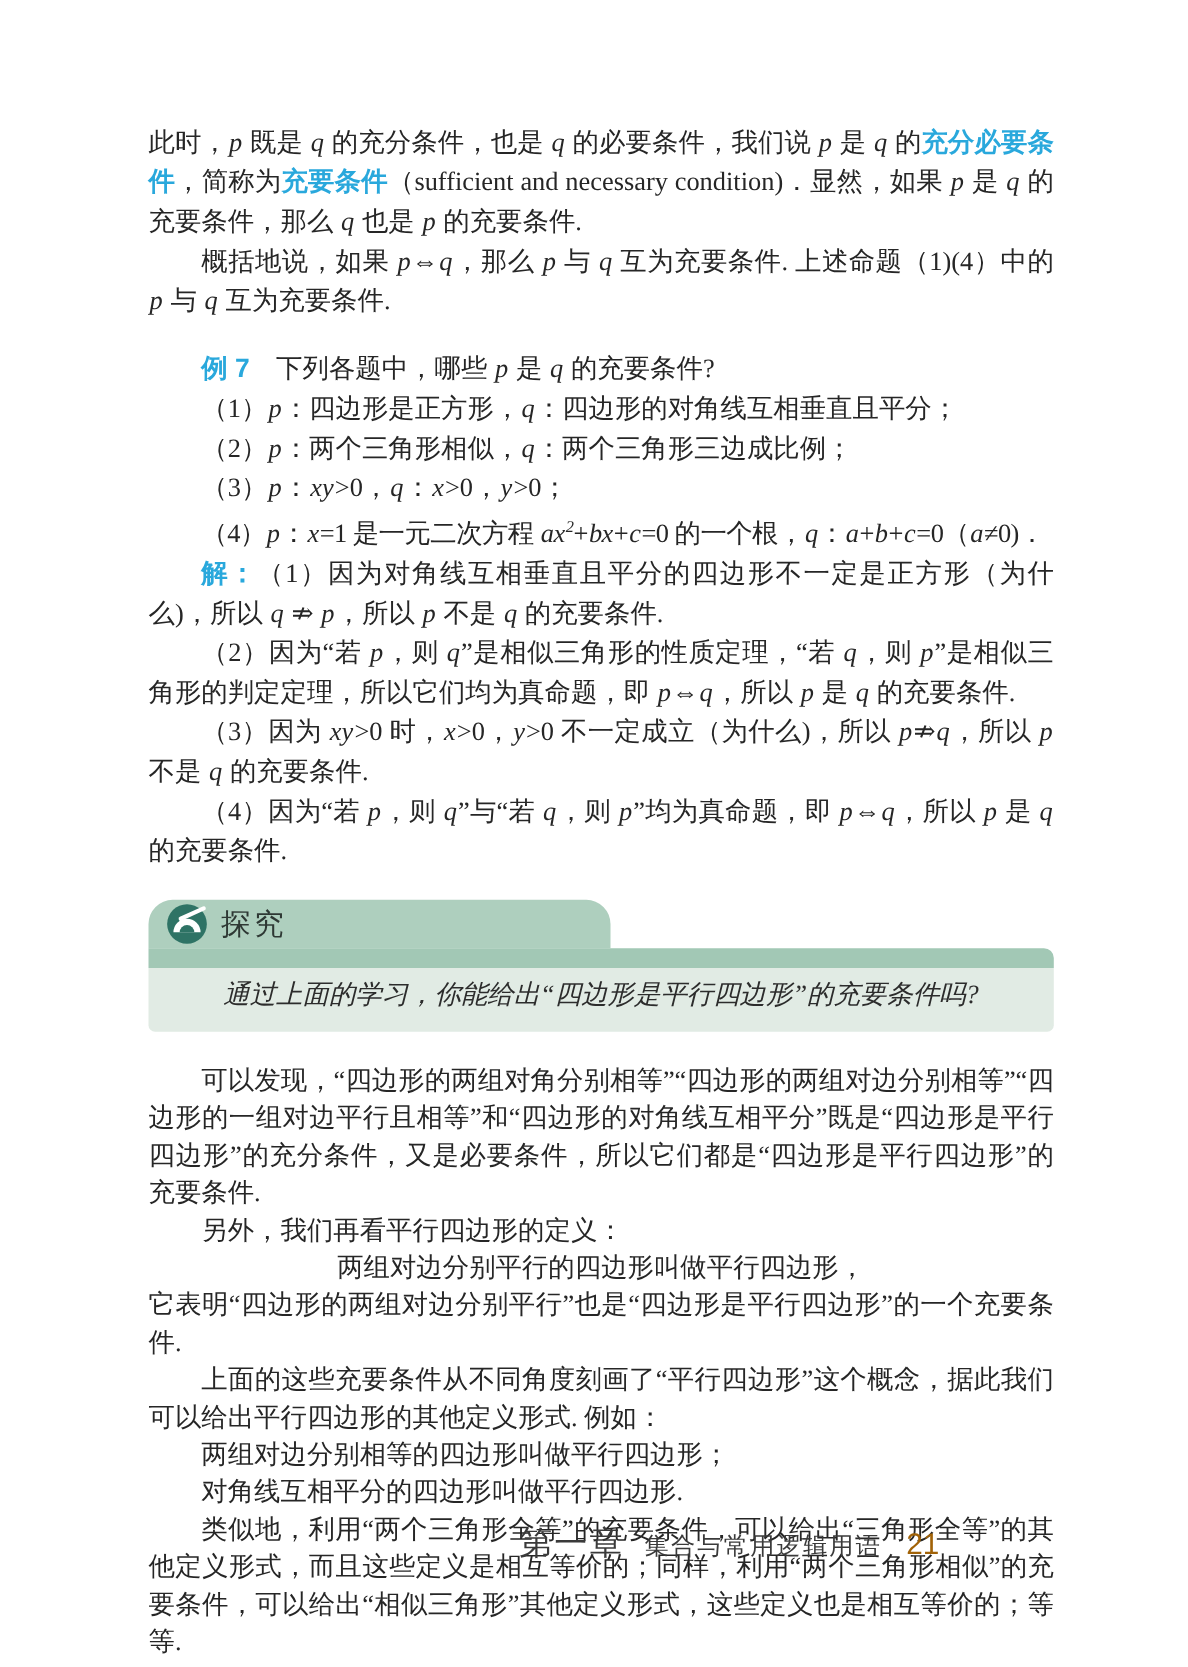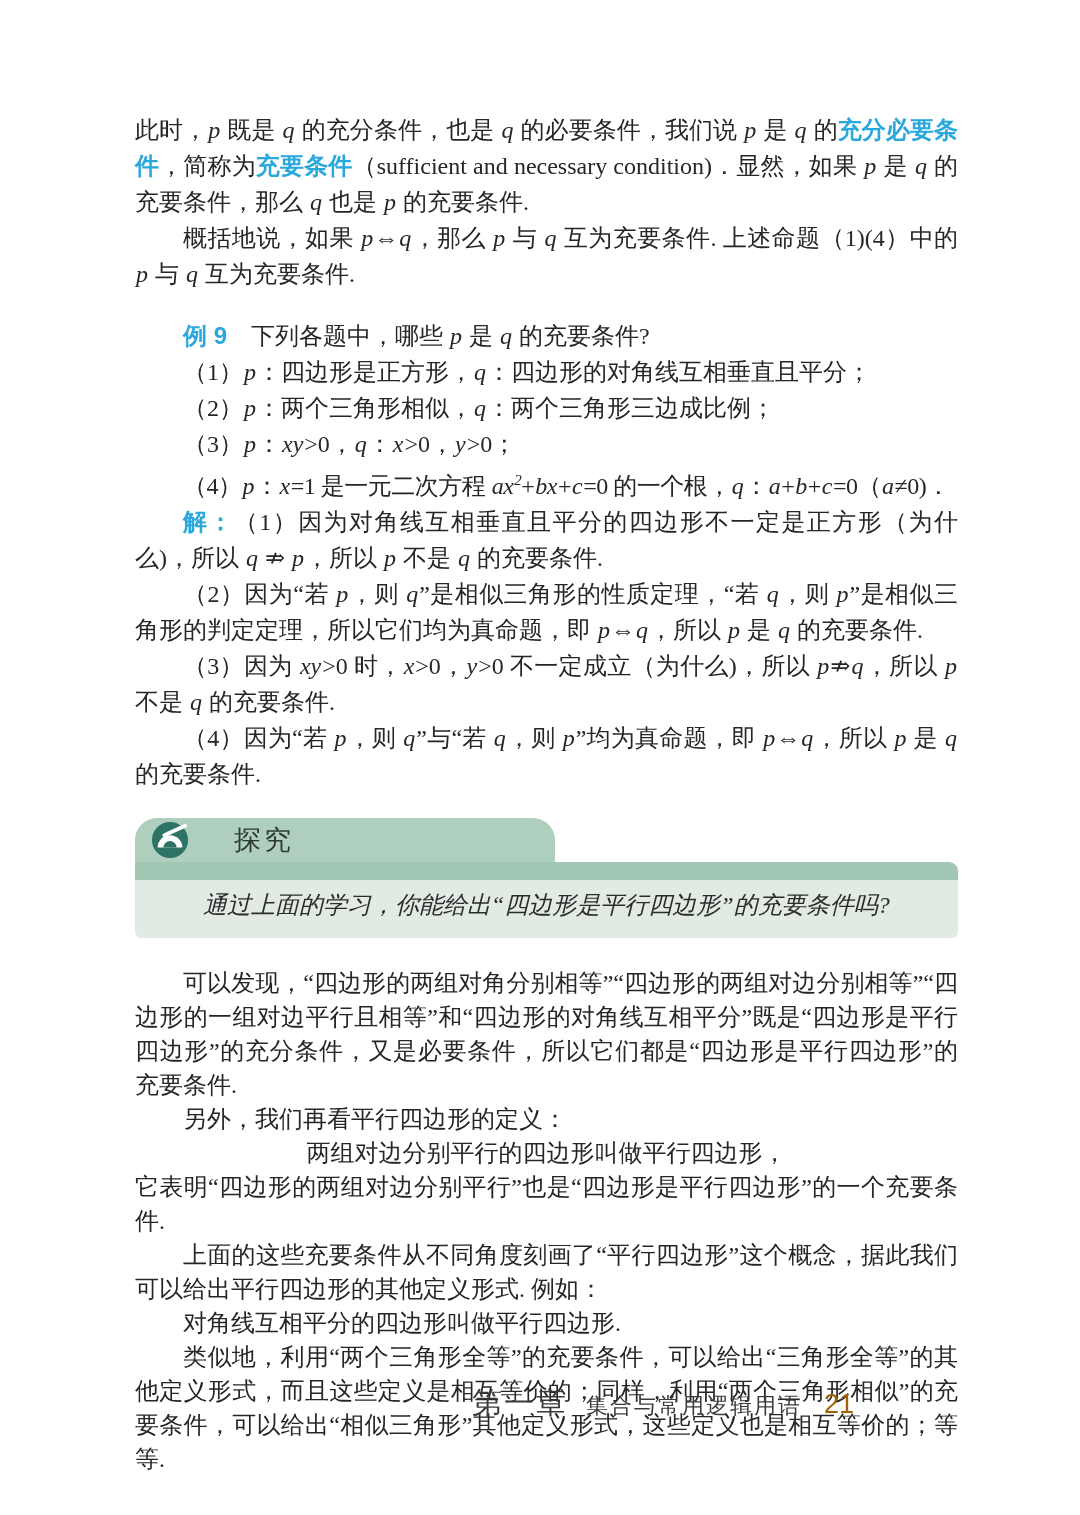--- a/index.html
+++ b/index.html
@@ -21,21 +21,21 @@
   .plain{text-indent:0;}
   .center{text-align:center;text-indent:0;}
   .example{margin-top:26px;}
   .tight{letter-spacing:-0.5px;}
   .sg-i{font-style:italic;padding:0 1px;}
   .sg-blue{color:var(--accent-blue);font-weight:bold;font-family:"Liberation Sans","DejaVu Sans",sans-serif;}
   .sg-sup{font-style:italic;font-size:0.62em;vertical-align:super;}
   .explore{margin-top:26px;}
   .explore-tab{
     width:420px;height:44px;background:var(--tab-green);border-radius:22px 22px 0 0;
-    display:flex;align-items:center;padding-left:16px;box-sizing:border-box;gap:33px;
+    display:flex;align-items:center;padding-left:16px;box-sizing:border-box;
   }
   .explore-label{
     font-family:"Liberation Sans","DejaVu Sans",sans-serif;font-size:27px;color:#2e3834;
     letter-spacing:3px;margin-left:12px;font-weight:500;
   }
   .explore-band{height:18px;background:var(--band-green);border-radius:0 9px 0 0;}
   .explore-panel{background:var(--panel-green);padding:8px 24px 16px 20px;border-radius:0 0 6px 6px;}
   .explore-q{margin:0;font-size:24px;line-height:34px;font-style:italic;text-indent:2em;color:#2c2c2c;}
   .sect-after{margin-top:28px;}
   .sect-after .blk{line-height:34px;}
@@ -50,21 +50,21 @@
 </head>
 <body>
 
 <div class="page">
 
   <div class="content">
 
     <div>
         <p class="blk plain"><span>此时，</span><span class="sg-i">p</span><span> 既是 </span><span class="sg-i">q</span><span> 的充分条件，也是 </span><span class="sg-i">q</span><span> 的必要条件，我们说 </span><span class="sg-i">p</span><span> 是 </span><span class="sg-i">q</span><span> 的</span><span class="sg-blue">充分必要条件</span><span>，简称为</span><span class="sg-blue">充要条件</span><span>（sufficient and necessary condition)．显然，如果 </span><span class="sg-i">p</span><span> 是 </span><span class="sg-i">q</span><span> 的充要条件，那么 </span><span class="sg-i">q</span><span> 也是 </span><span class="sg-i">p</span><span> 的充要条件.</span></p>
         <p class="blk indent"><span>概括地说，如果 </span><span class="sg-i">p</span><span>⇔</span><span class="sg-i">q</span><span>，那么 </span><span class="sg-i">p</span><span> 与 </span><span class="sg-i">q</span><span> 互为充要条件. 上述命题（1)(4）中的 </span><span class="sg-i">p</span><span> 与 </span><span class="sg-i">q</span><span> 互为充要条件.</span></p>
-        <p class="blk indent example"><span class="sg-blue">例 9</span><span>　下列各题中，哪些 </span><span class="sg-i">p</span><span> 是 </span><span class="sg-i">q</span><span> 的充要条件?</span></p>
+        <p class="blk indent example"><span class="sg-blue">例 7</span><span>　下列各题中，哪些 </span><span class="sg-i">p</span><span> 是 </span><span class="sg-i">q</span><span> 的充要条件?</span></p>
         <p class="blk indent"><span>（1）</span><span class="sg-i">p</span><span>：四边形是正方形，</span><span class="sg-i">q</span><span>：四边形的对角线互相垂直且平分；</span></p>
         <p class="blk indent"><span>（2）</span><span class="sg-i">p</span><span>：两个三角形相似，</span><span class="sg-i">q</span><span>：两个三角形三边成比例；</span></p>
         <p class="blk indent"><span>（3）</span><span class="sg-i">p</span><span>：</span><span class="sg-i">xy</span><span>&gt;0，</span><span class="sg-i">q</span><span>：</span><span class="sg-i">x</span><span>&gt;0，</span><span class="sg-i">y</span><span>&gt;0；</span></p>
         <p class="blk indent tight"><span>（4）</span><span class="sg-i">p</span><span>：</span><span class="sg-i">x</span><span>=1 是一元二次方程 </span><span class="sg-i">ax</span><span class="sg-sup">2</span><span>+</span><span class="sg-i">bx</span><span>+</span><span class="sg-i">c</span><span>=0 的一个根，</span><span class="sg-i">q</span><span>：</span><span class="sg-i">a</span><span>+</span><span class="sg-i">b</span><span>+</span><span class="sg-i">c</span><span>=0（</span><span class="sg-i">a</span><span>≠0)．</span></p>
         <p class="blk indent"><span class="sg-blue">解：</span><span>（1）因为对角线互相垂直且平分的四边形不一定是正方形（为什么)，所以 </span><span class="sg-i">q</span><span> ⇏ </span><span class="sg-i">p</span><span>，所以 </span><span class="sg-i">p</span><span> 不是 </span><span class="sg-i">q</span><span> 的充要条件.</span></p>
         <p class="blk indent"><span>（2）因为“若 </span><span class="sg-i">p</span><span>，则 </span><span class="sg-i">q</span><span>”是相似三角形的性质定理，“若 </span><span class="sg-i">q</span><span>，则 </span><span class="sg-i">p</span><span>”是相似三角形的判定定理，所以它们均为真命题，即 </span><span class="sg-i">p</span><span>⇔</span><span class="sg-i">q</span><span>，所以 </span><span class="sg-i">p</span><span> 是 </span><span class="sg-i">q</span><span> 的充要条件.</span></p>
         <p class="blk indent"><span>（3）因为 </span><span class="sg-i">xy</span><span>&gt;0 时，</span><span class="sg-i">x</span><span>&gt;0，</span><span class="sg-i">y</span><span>&gt;0 不一定成立（为什么)，所以 </span><span class="sg-i">p</span><span>⇏</span><span class="sg-i">q</span><span>，所以 </span><span class="sg-i">p</span><span> 不是 </span><span class="sg-i">q</span><span> 的充要条件.</span></p>
         <p class="blk indent"><span>（4）因为“若 </span><span class="sg-i">p</span><span>，则 </span><span class="sg-i">q</span><span>”与“若 </span><span class="sg-i">q</span><span>，则 </span><span class="sg-i">p</span><span>”均为真命题，即 </span><span class="sg-i">p</span><span>⇔</span><span class="sg-i">q</span><span>，所以 </span><span class="sg-i">p</span><span> 是 </span><span class="sg-i">q</span><span> 的充要条件.</span></p>
       </div>
 
@@ -83,20 +83,21 @@
         <p class="explore-q">通过上面的学习，你能给出“四边形是平行四边形”的充要条件吗?</p>
       </div>
     </div>
 
     <div class="sect-after">
         <p class="blk indent"><span>可以发现，“四边形的两组对角分别相等”“四边形的两组对边分别相等”“四边形的一组对边平行且相等”和“四边形的对角线互相平分”既是“四边形是平行四边形”的充分条件，又是必要条件，所以它们都是“四边形是平行四边形”的充要条件.</span></p>
         <p class="blk indent"><span>另外，我们再看平行四边形的定义：</span></p>
         <p class="blk center"><span>两组对边分别平行的四边形叫做平行四边形，</span></p>
         <p class="blk plain"><span>它表明“四边形的两组对边分别平行”也是“四边形是平行四边形”的一个充要条件.</span></p>
         <p class="blk indent"><span>上面的这些充要条件从不同角度刻画了“平行四边形”这个概念，据此我们可以给出平行四边形的其他定义形式. 例如：</span></p>
+        <p class="blk indent"><span>两组对边分别相等的四边形叫做平行四边形；</span></p>
         <p class="blk indent"><span>对角线互相平分的四边形叫做平行四边形.</span></p>
         <p class="blk indent"><span>类似地，利用“两个三角形全等”的充要条件，可以给出“三角形全等”的其他定义形式，而且这些定义是相互等价的；同样，利用“两个三角形相似”的充要条件，可以给出“相似三角形”其他定义形式，这些定义也是相互等价的；等等.</span></p>
       </div>
 
   </div>
 
   <div class="footer">
     <span class="chap">第一章</span>
     <span class="title">集合与常用逻辑用语</span>
     <span class="num">21</span>

